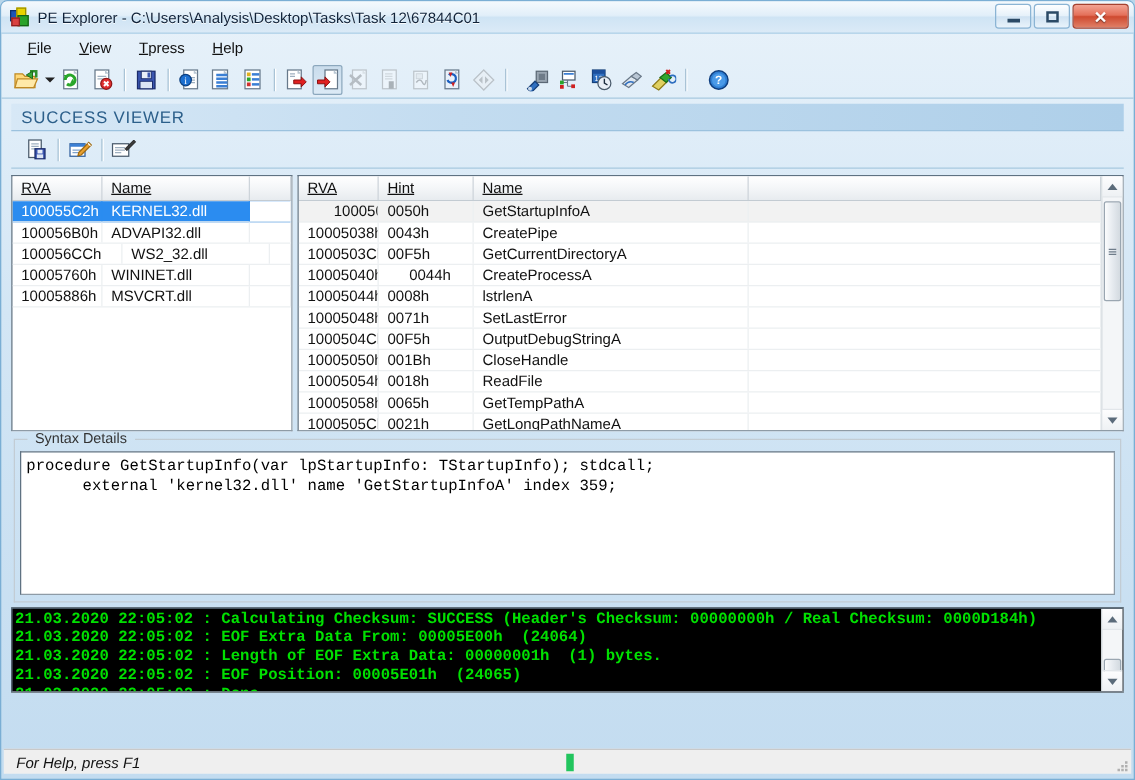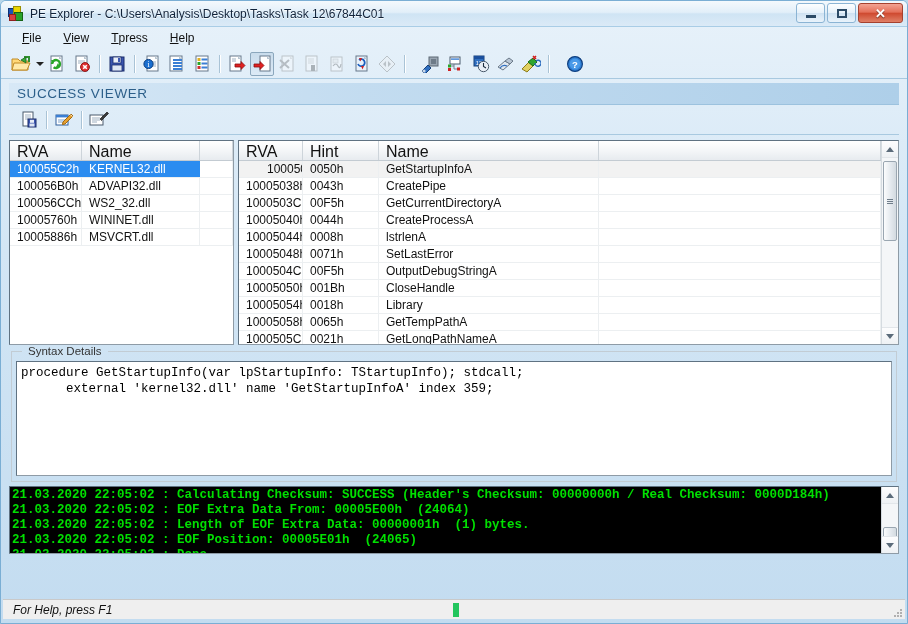--- a/index.html
+++ b/index.html
@@ -163,24 +163,25 @@
 
   .lv-head {
     display: flex;
     height: 20px;
     background: linear-gradient(to bottom,#ffffff 0%, #f4f6f8 50%, #e7ebef 100%);
     border-bottom: 1px solid #c3cbd2;
   }
   .lv-head .cell {
     border-right: 1px solid #cdd4da;
     padding: 2px 0 12px 7px;
-    font-size: 16px;
+    font-size: 12px;
     color: #111;
     overflow: hidden;
     white-space: nowrap;
+    text-decoration: underline;
   }
   .lv-row {
     display: flex;
     height: 17px;
     border-bottom: 1px solid #eceff1;
     font-size: 12px;
     color: #111;
   }
   .lv-row .cell {
     border-right: 1px solid #eceff1;
@@ -589,21 +590,21 @@
             <div class="cell" style="width: 72px;">100055C2h</div>
             <div class="cell" style="width: 118px;">KERNEL32.dll</div>
             <div class="cell" style="flex: 1 1 0%; background: rgb(255, 255, 255); border-right-color: rgb(236, 239, 241);"></div>
           </div>
           <div class="lv-row">
             <div class="cell" style="width: 72px;">100056B0h</div>
             <div class="cell" style="width: 118px;">ADVAPI32.dll</div>
             <div class="cell" style="flex: 1 1 0%;"></div>
           </div>
           <div class="lv-row">
-            <div class="cell" style="width: 72px;">100056CCh</div>
+            <div class="cell" style="width: 88px;">100056CCh</div>
             <div class="cell" style="width: 118px;">WS2_32.dll</div>
             <div class="cell" style="flex: 1 1 0%;"></div>
           </div>
           <div class="lv-row">
             <div class="cell" style="width: 72px;">10005760h</div>
             <div class="cell" style="width: 118px;">WININET.dll</div>
             <div class="cell" style="flex: 1 1 0%;"></div>
           </div>
           <div class="lv-row">
             <div class="cell" style="width: 72px;">10005886h</div>
@@ -634,21 +635,21 @@
             <div class="cell" style="flex: 1 1 0%;"></div>
           </div>
           <div class="lv-row">
             <div class="cell" style="width: 64px;">1000503Ch</div>
             <div class="cell" style="width: 76px;">00F5h</div>
             <div class="cell" style="width: 220px;">GetCurrentDirectoryA</div>
             <div class="cell" style="flex: 1 1 0%;"></div>
           </div>
           <div class="lv-row">
             <div class="cell" style="width: 64px;">10005040h</div>
-            <div class="cell" style="width: 76px;">0044h</div>
+            <div class="cell" style="width: 76px; text-align: center;">0044h</div>
             <div class="cell" style="width: 220px;">CreateProcessA</div>
             <div class="cell" style="flex: 1 1 0%;"></div>
           </div>
           <div class="lv-row">
             <div class="cell" style="width: 64px;">10005044h</div>
             <div class="cell" style="width: 76px;">0008h</div>
             <div class="cell" style="width: 220px;">lstrlenA</div>
             <div class="cell" style="flex: 1 1 0%;"></div>
           </div>
           <div class="lv-row">
@@ -665,21 +666,21 @@
           </div>
           <div class="lv-row">
             <div class="cell" style="width: 64px;">10005050h</div>
             <div class="cell" style="width: 76px;">001Bh</div>
             <div class="cell" style="width: 220px;">CloseHandle</div>
             <div class="cell" style="flex: 1 1 0%;"></div>
           </div>
           <div class="lv-row">
             <div class="cell" style="width: 64px;">10005054h</div>
             <div class="cell" style="width: 76px;">0018h</div>
-            <div class="cell" style="width: 220px;">Library</div>
+            <div class="cell" style="width: 220px;">ReadFile</div>
             <div class="cell" style="flex: 1 1 0%;"></div>
           </div>
           <div class="lv-row">
             <div class="cell" style="width: 64px;">10005058h</div>
             <div class="cell" style="width: 76px;">0065h</div>
             <div class="cell" style="width: 220px;">GetTempPathA</div>
             <div class="cell" style="flex: 1 1 0%;"></div>
           </div>
           <div class="lv-row">
             <div class="cell" style="width: 64px;">1000505Ch</div>

